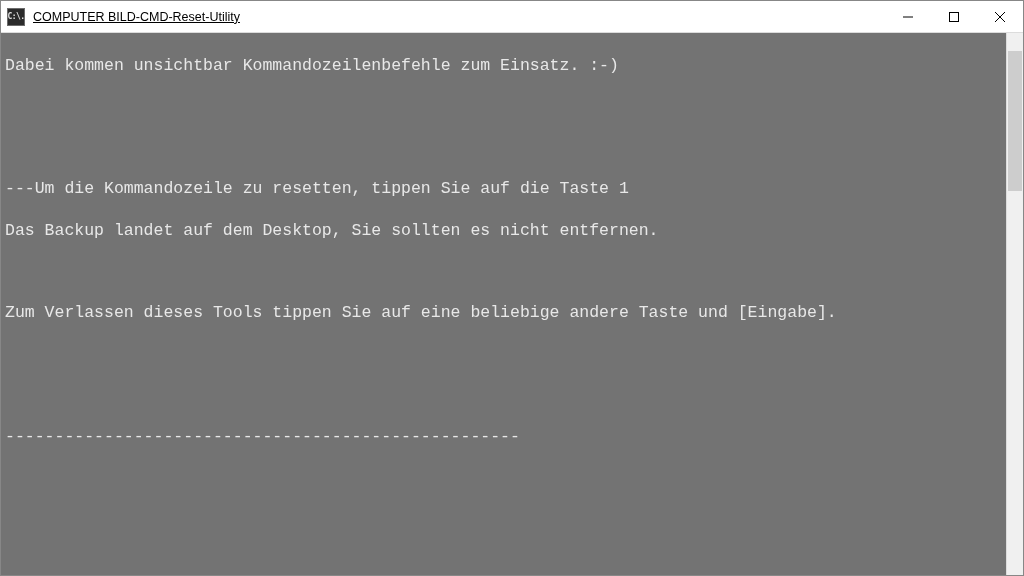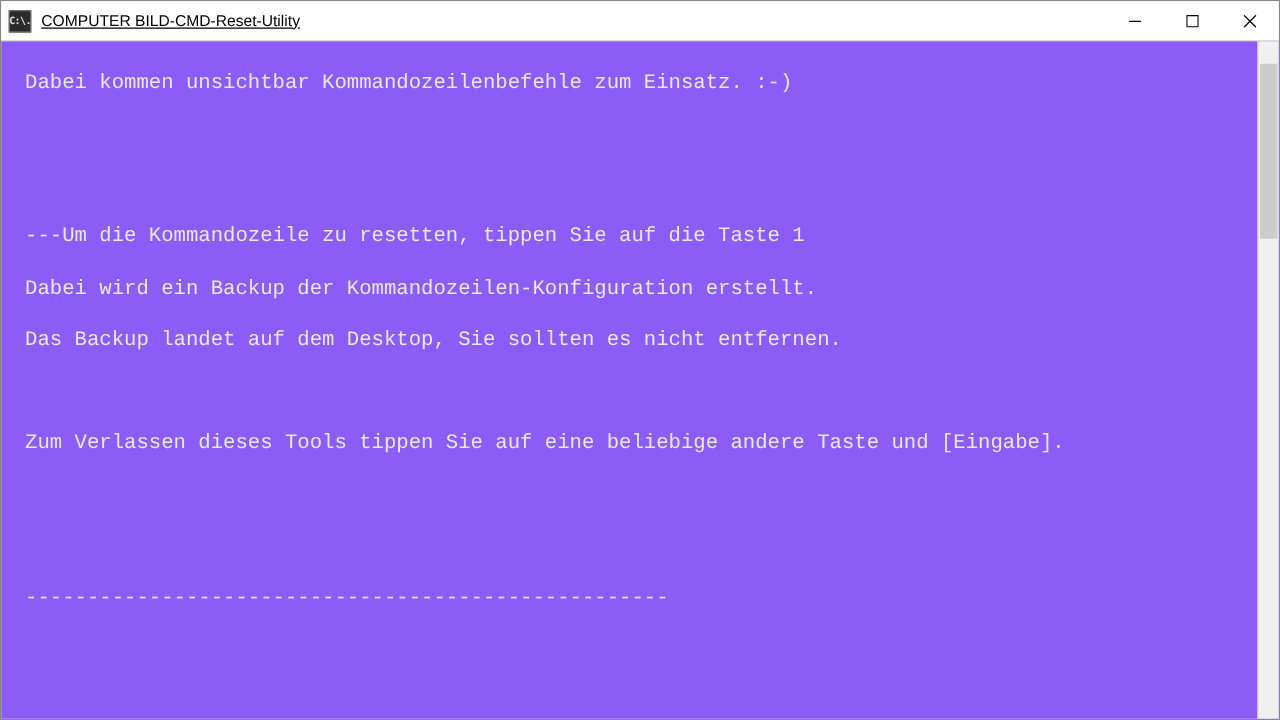--- a/index.html
+++ b/index.html
@@ -66,26 +66,26 @@
       background: transparent;
       border: none;
       cursor: pointer;
     }
     .window-control svg {
       width: 10px;
       height: 10px;
     }
     .terminal {
       flex: 1;
-      background: #8b5cf6;
+      background: #737373;
       color: #e8e8e8;
       font-family: "Consolas", "Courier New", monospace;
       font-size: 16.5px;
       line-height: 1.25;
-      padding: 2px 19px;
+      padding: 2px 4px;
       white-space: pre;
       overflow: hidden;
       position: relative;
     }
     .terminal-line {
       display: block;
     }
     .scrollbar {
       position: absolute;
       right: 0;
@@ -129,21 +129,20 @@
           </svg>
       </button>
     </div>
   </div>
 
   <div class="terminal">
 <span class="terminal-line">Dabei kommen unsichtbar Kommandozeilenbefehle zum Einsatz. :-)</span>
 <span class="terminal-line"> </span>
 <span class="terminal-line"> </span>
 <span class="terminal-line">---Um die Kommandozeile zu resetten, tippen Sie auf die Taste 1</span>
-<span class="terminal-line">Dabei wird ein Backup der Kommandozeilen-Konfiguration erstellt.</span>
 <span class="terminal-line">Das Backup landet auf dem Desktop, Sie sollten es nicht entfernen.</span>
 <span class="terminal-line"> </span>
 <span class="terminal-line">Zum Verlassen dieses Tools tippen Sie auf eine beliebige andere Taste und [Eingabe].</span>
 <span class="terminal-line"> </span>
 <span class="terminal-line"> </span>
 <span class="terminal-line">----------------------------------------------------</span>
 
   </div>
 
   <div class="scrollbar">

